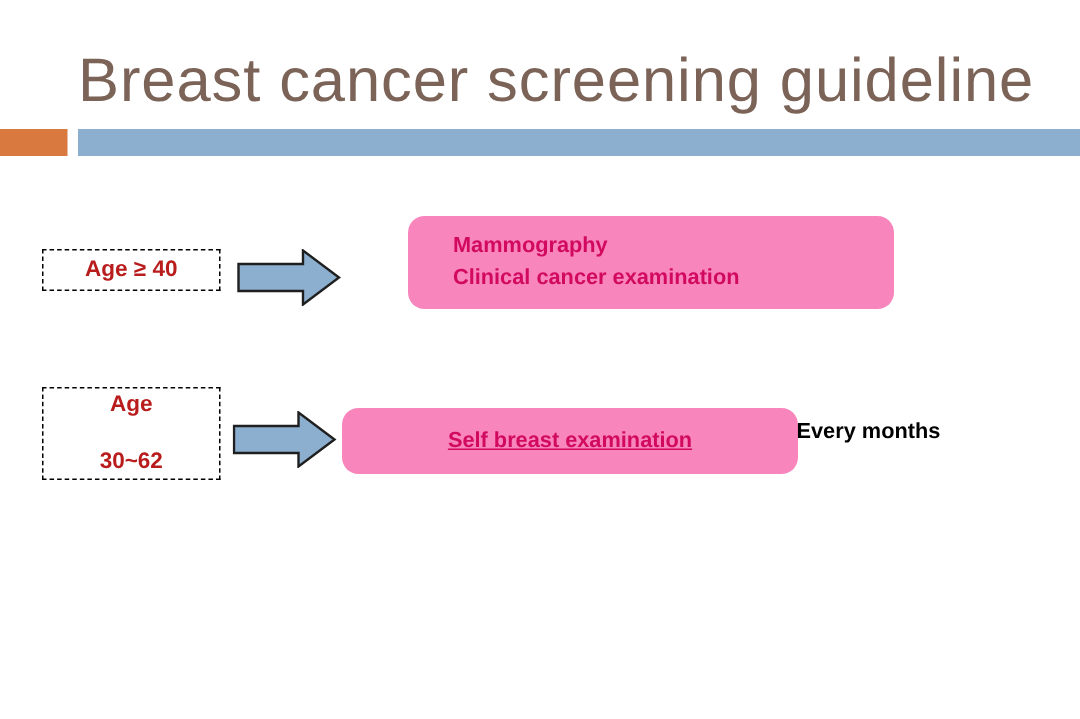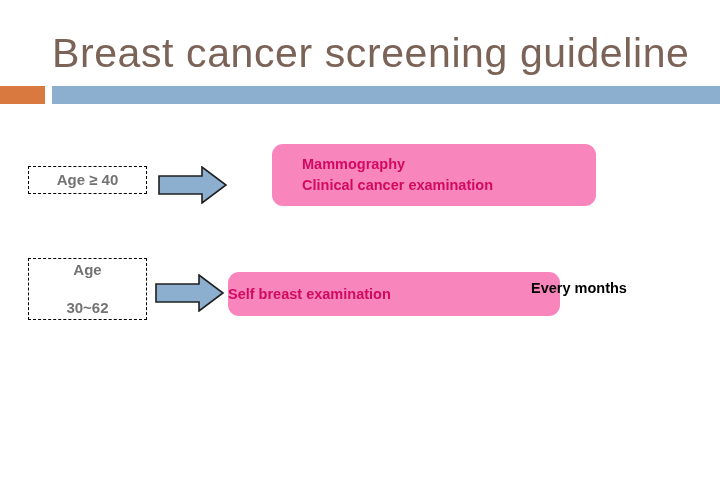--- a/index.html
+++ b/index.html
@@ -59,21 +59,21 @@
     position: absolute;
     border: 1px dashed #000000;
     background: #ffffff;
     box-sizing: border-box;
     display: flex;
     flex-direction: column;
     align-items: center;
     justify-content: center;
     font-size: 15px;
     font-weight: bold;
-    color: #737373;
+    color: #b91c1c;
     line-height: 1.45;
   }
   #age-box-1 {
     left: 28px;
     top: 22px;
     width: 119px;
     height: 28px;
   }
   #age-box-2 {
     left: 28px;
@@ -111,22 +111,24 @@
     top: 0px;
     width: 324px;
     height: 62px;
     padding-left: 30px;
     align-items: flex-start;
     margin-left: 44px;
   }
   #action-box-2 {
     left: 228px;
     top: 14px;
-    width: 332px;
+    width: 304px;
     height: 44px;
+    align-items: center;
+    text-decoration: underline;
   }
   .action-line { white-space: nowrap; }
 
   
   .frequency-label {
     position: absolute;
     font-size: 14.5px;
     font-weight: bold;
     color: #000000;
     white-space: nowrap;

